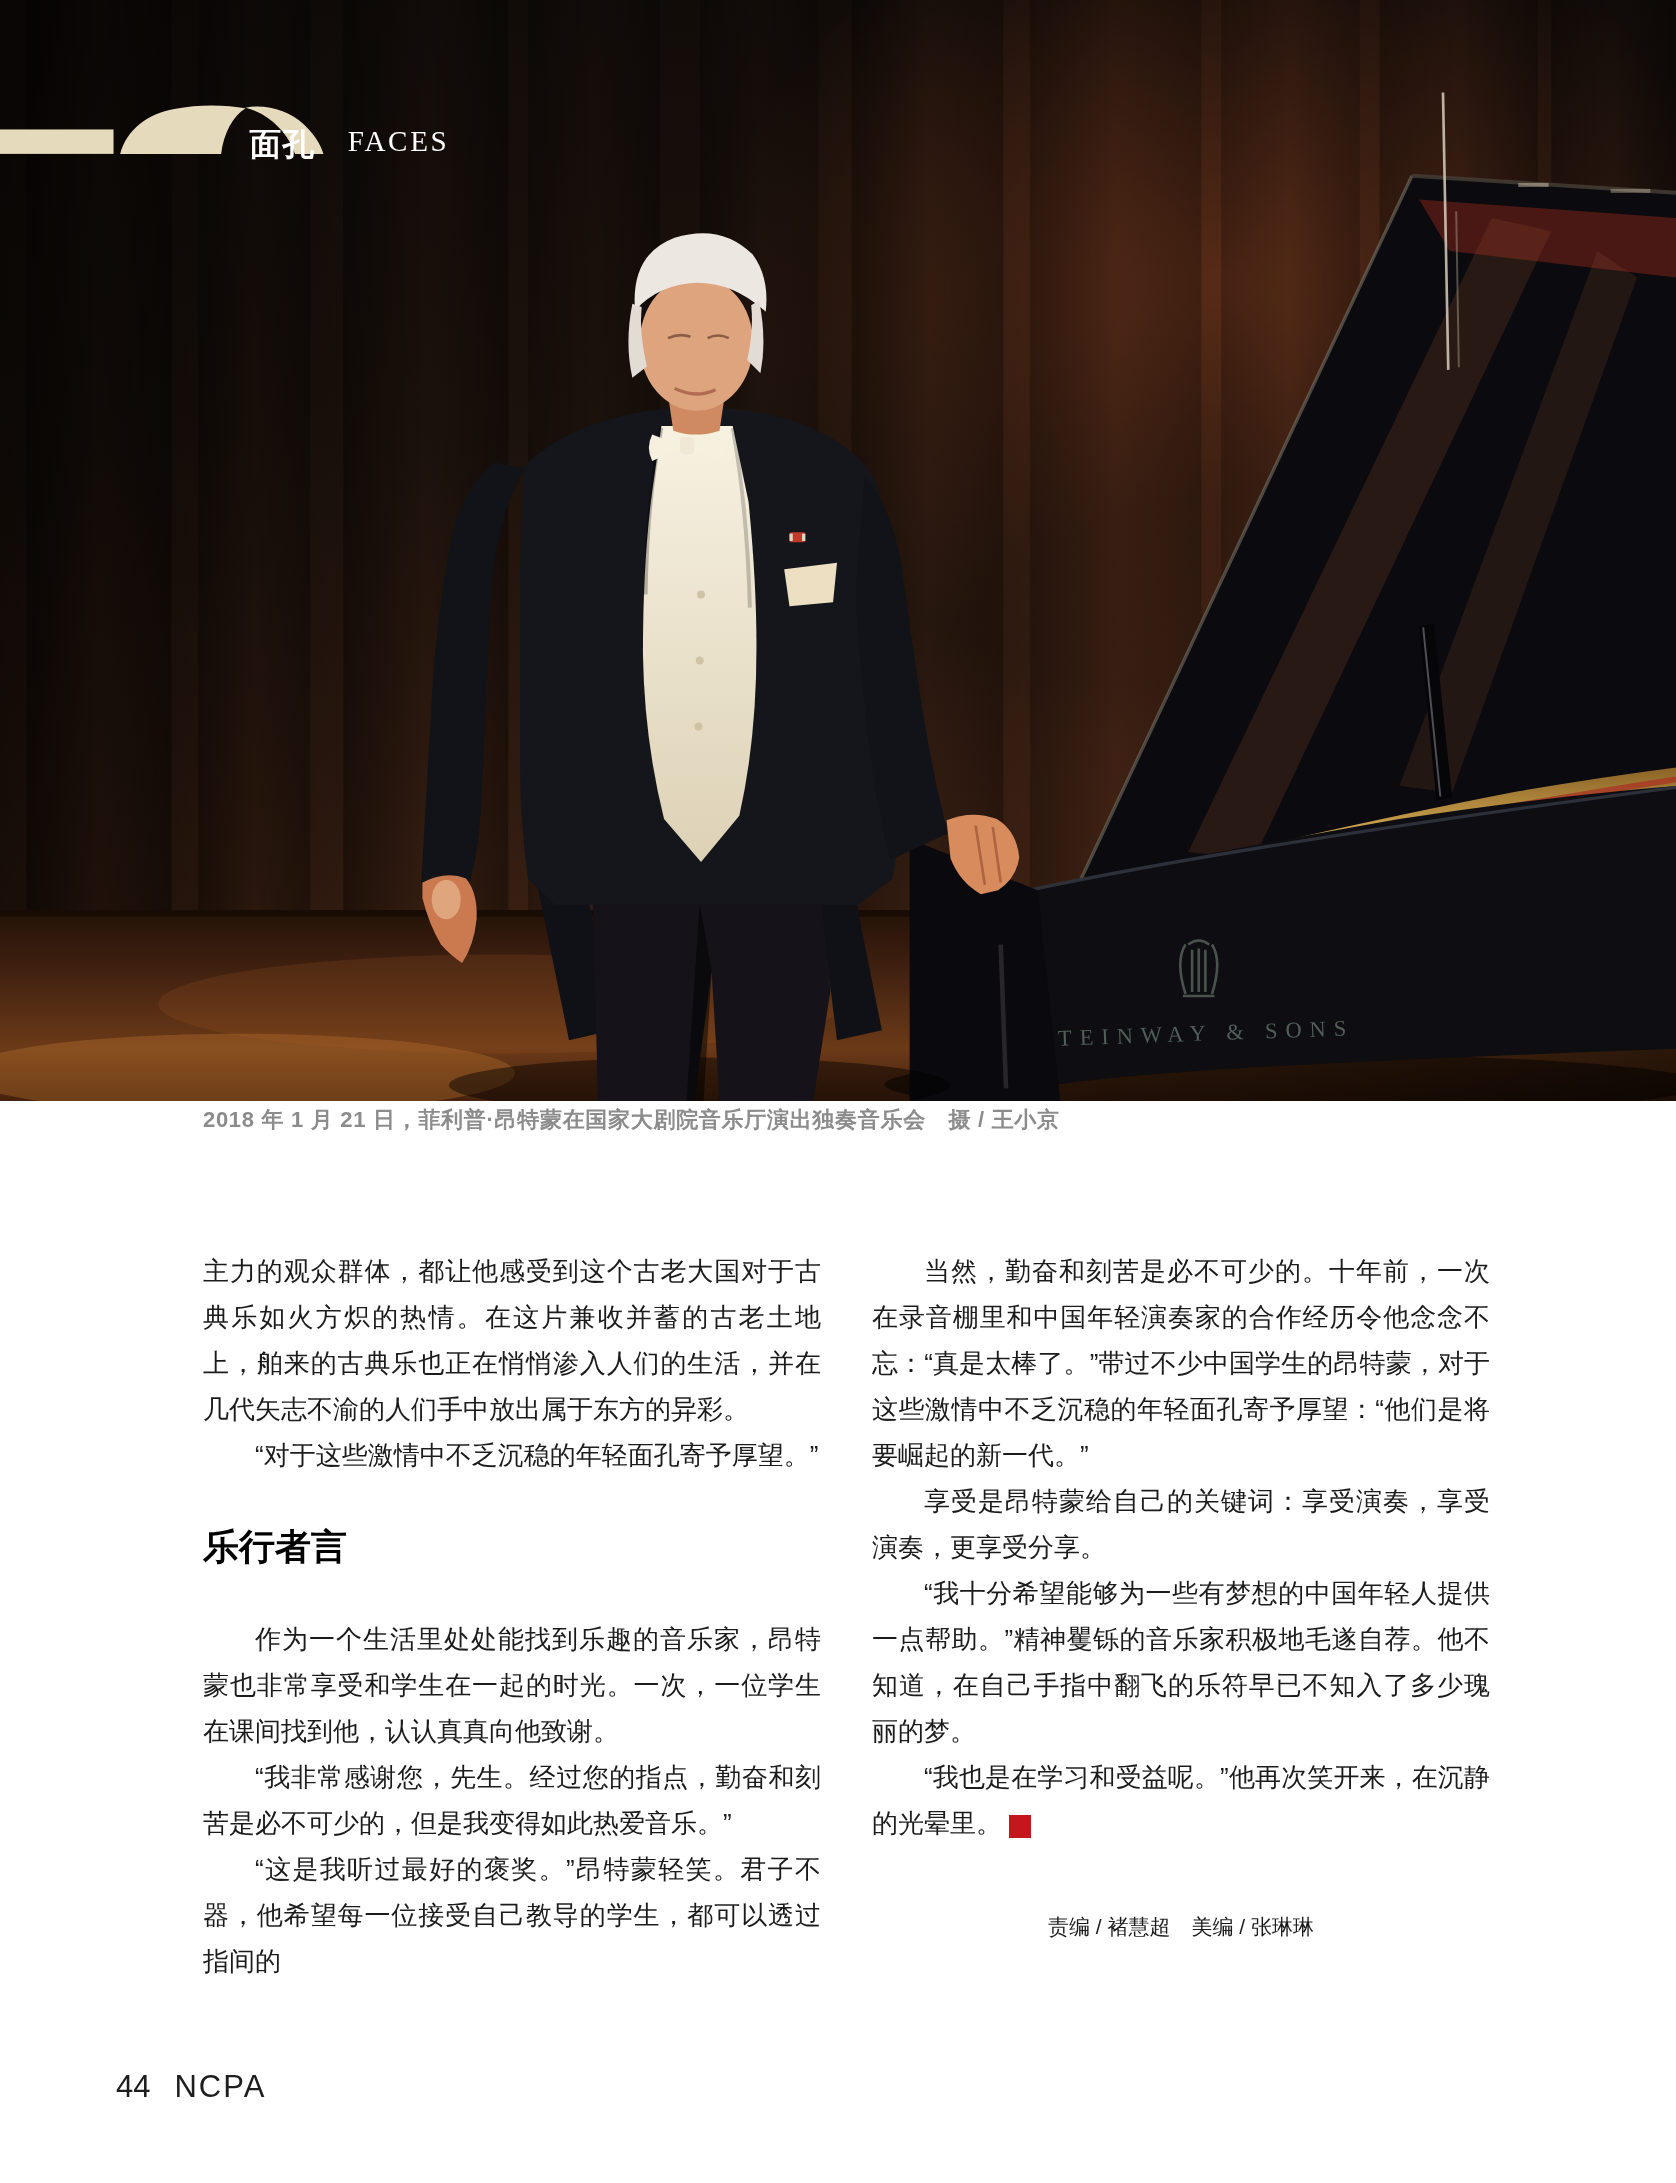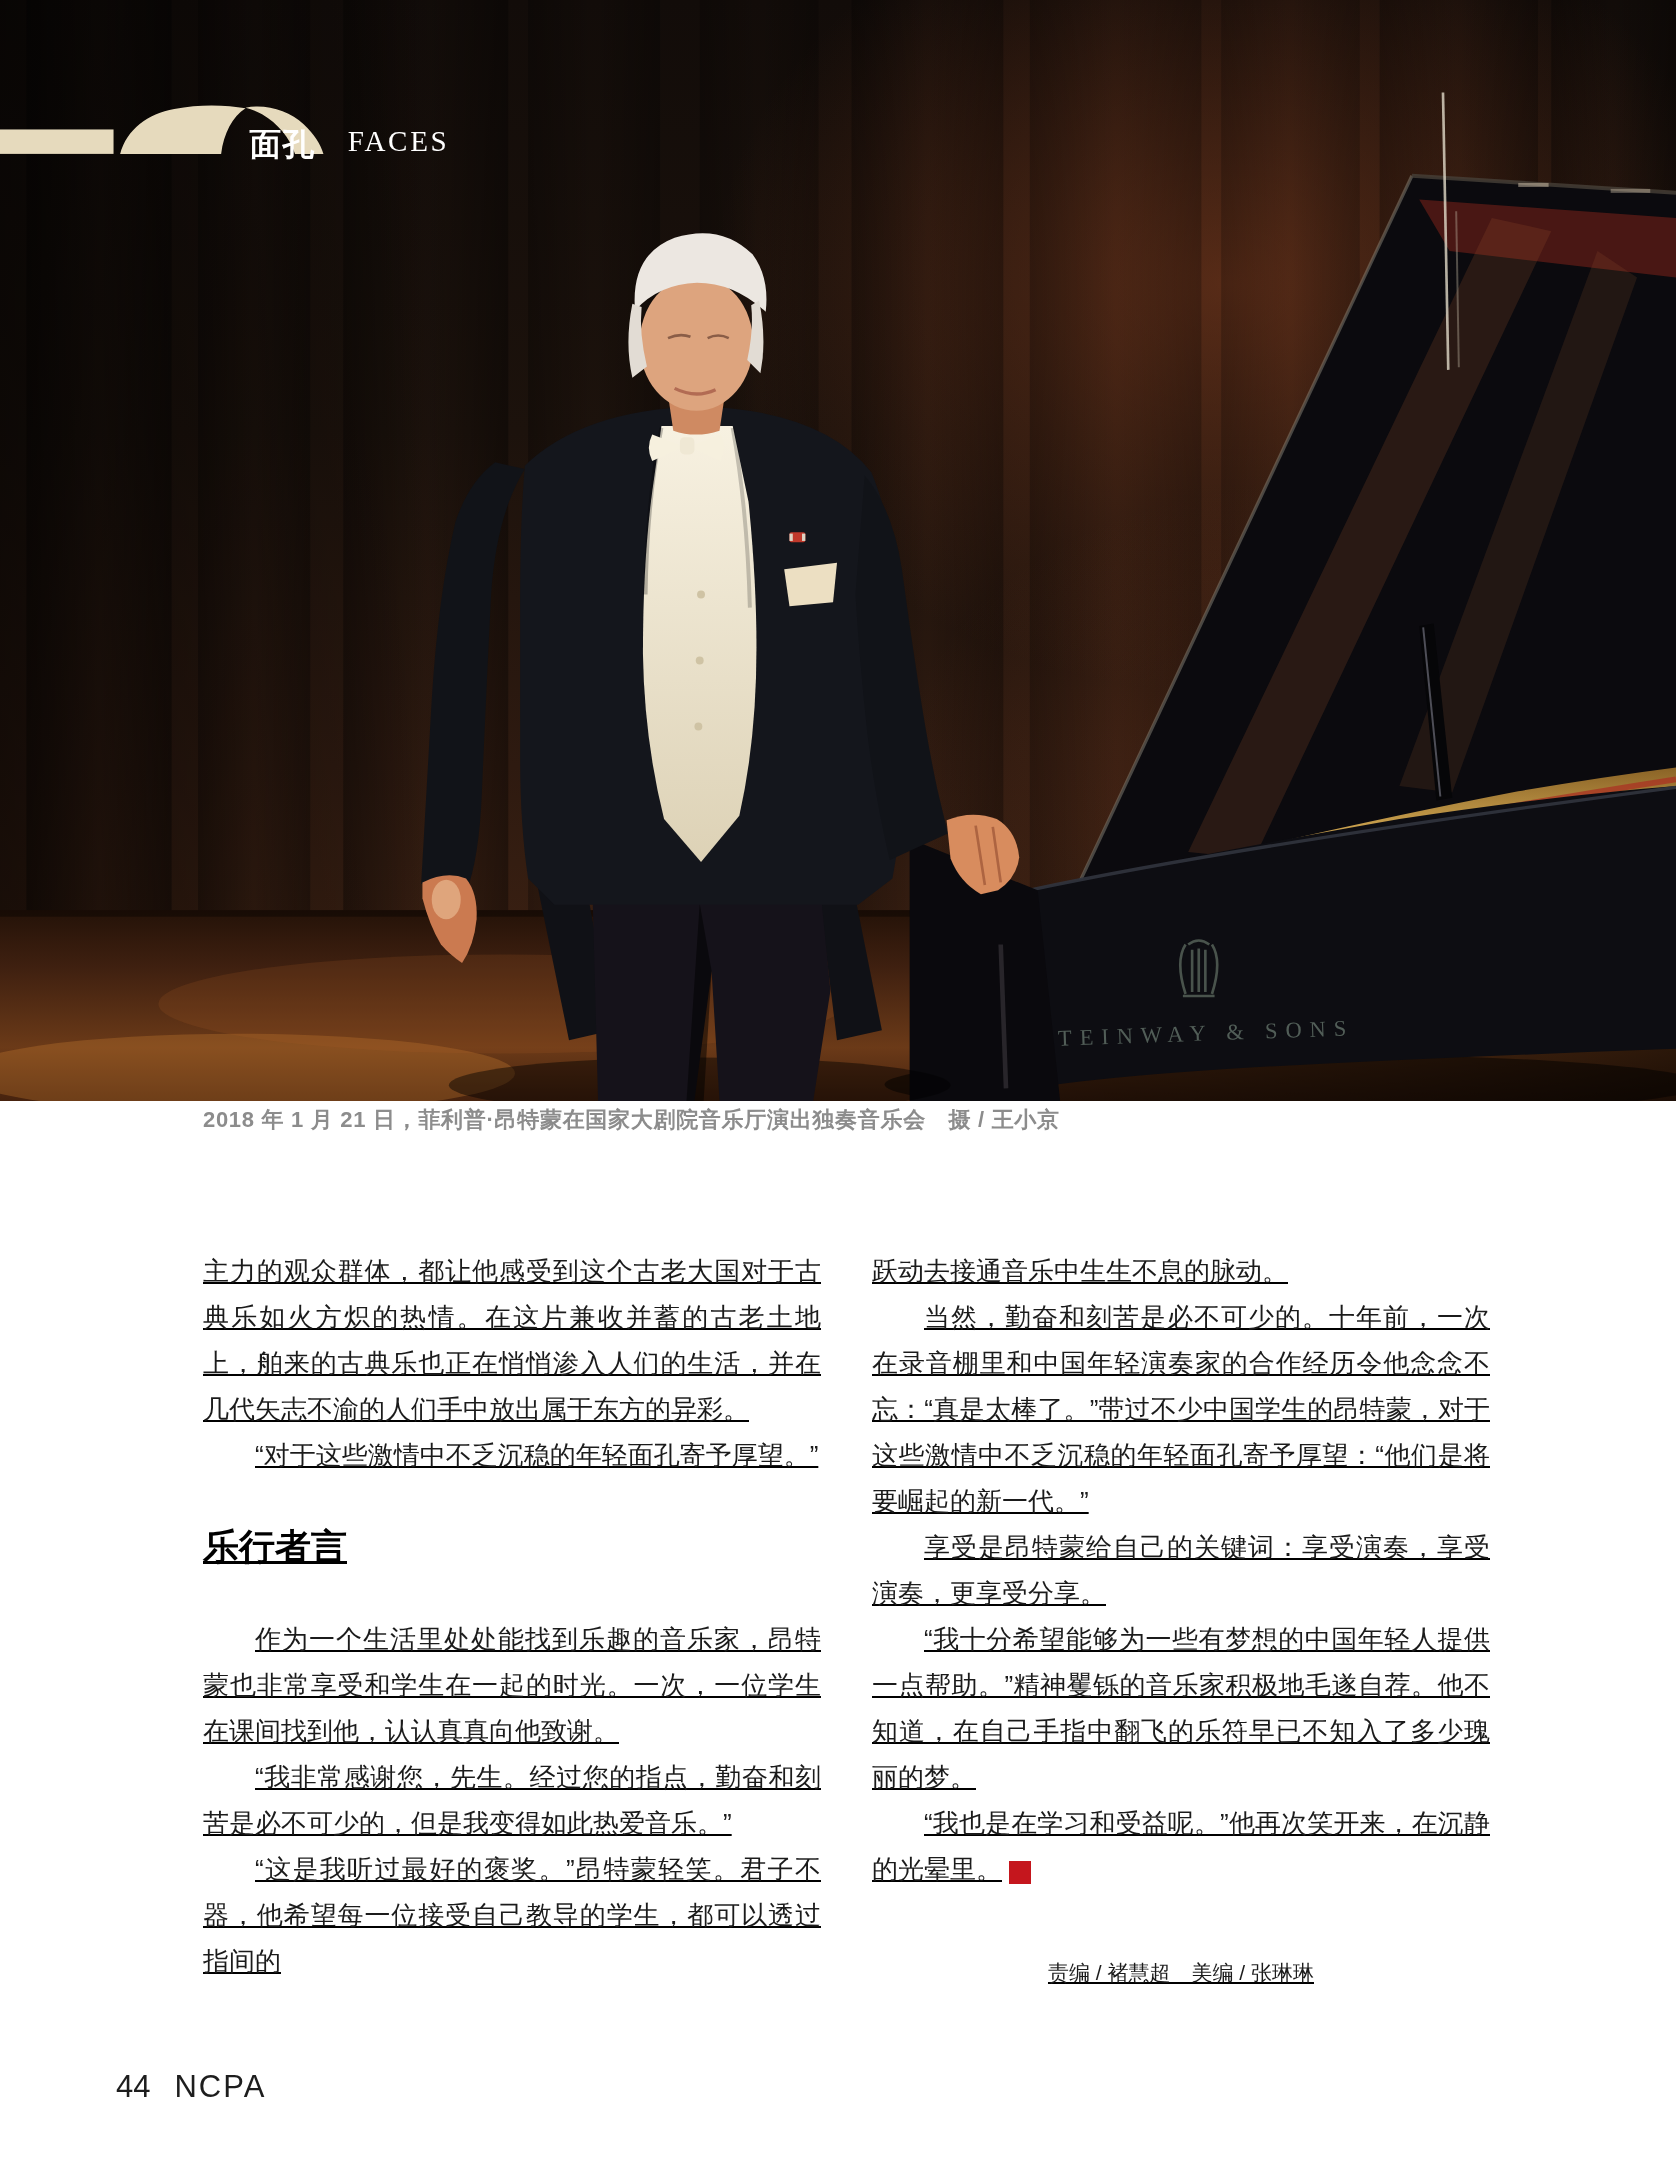--- a/index.html
+++ b/index.html
@@ -5,21 +5,21 @@
   html,body{margin:0;padding:0;background:#e8e8e8;}
   .page{position:relative;width:1676px;height:2183px;background:#ffffff;overflow:hidden;
         font-family:"Liberation Sans",sans-serif;}
   
   .photo{position:absolute;left:0;top:0;width:1676px;height:1101px;background:#17100c;}
   .photo svg{position:absolute;left:0;top:0;width:100%;height:100%;display:block;}
   
   .caption{position:absolute;left:203px;top:1105px;width:1188px;
            font-size:22px;font-weight:bold;color:#8c8c8c;letter-spacing:0.7px;}
   
-  .columns{position:absolute;left:203px;top:1248px;width:1287px;display:flex;gap:51px;text-decoration:underline;}
+  .columns{position:absolute;left:203px;top:1248px;width:1287px;display:flex;gap:51px;}
   .col{width:621px;font-size:26px;line-height:46px;color:#1b1b1b;
        text-align:justify;text-justify:inter-ideograph;}
   .col p{margin:0;}
   .col p.ind{text-indent:2em;}
   h2.section{font-size:36px;line-height:46px;margin:46px 0;font-weight:bold;color:#000;}
   .credit{margin-top:66px;text-align:center;font-size:21px;line-height:29px;
           color:#1b1b1b;font-weight:500;}
   .seal{display:inline-block;width:22.4px;height:22.4px;background:#c5161d;color:#fff;
         font-size:9.2px;line-height:10.6px;font-weight:bold;text-align:left;
         padding:0.7px 0 0 2px;box-sizing:border-box;vertical-align:-2.6px;margin-left:6.6px;}
@@ -183,21 +183,20 @@
   <div class="columns">
     <div class="col">
       <p>主力的观众群体，都让他感受到这个古老大国对于古典乐如火方炽的热情。在这片兼收并蓄的古老土地上，舶来的古典乐也正在悄悄渗入人们的生活，并在几代矢志不渝的人们手中放出属于东方的异彩。</p>
       <p class="ind">“对于这些激情中不乏沉稳的年轻面孔寄予厚望。”</p>
       <h2 class="section">乐行者言</h2>
       <p class="ind">作为一个生活里处处能找到乐趣的音乐家，昂特蒙也非常享受和学生在一起的时光。一次，一位学生在课间找到他，认认真真向他致谢。</p>
       <p class="ind">“我非常感谢您，先生。经过您的指点，勤奋和刻苦是必不可少的，但是我变得如此热爱音乐。”</p>
       <p class="ind">“这是我听过最好的褒奖。”昂特蒙轻笑。君子不器，他希望每一位接受自己教导的学生，都可以透过指间的</p>
     </div>
     <div class="col">
-      <p>跃动去接通音乐中生生不息的脉动。</p>
       <p class="ind">当然，勤奋和刻苦是必不可少的。十年前，一次在录音棚里和中国年轻演奏家的合作经历令他念念不忘：“真是太棒了。”带过不少中国学生的昂特蒙，对于这些激情中不乏沉稳的年轻面孔寄予厚望：“他们是将要崛起的新一代。”</p>
       <p class="ind">享受是昂特蒙给自己的关键词：享受演奏，享受演奏，更享受分享。</p>
       <p class="ind">“我十分希望能够为一些有梦想的中国年轻人提供一点帮助。”精神矍铄的音乐家积极地毛遂自荐。他不知道，在自己手指中翻飞的乐符早已不知入了多少瑰丽的梦。</p>
       <p class="ind">
         <span>“我也是在学习和受益呢。”他再次笑开来，在沉静的光晕里。</span><span class="seal"><span class="seal-line">NC</span><span class="seal-line">PA</span></span>
       </p>
       <div class="credit">责编 / 褚慧超　美编 / 张琳琳</div>
     </div>
   </div>
 

